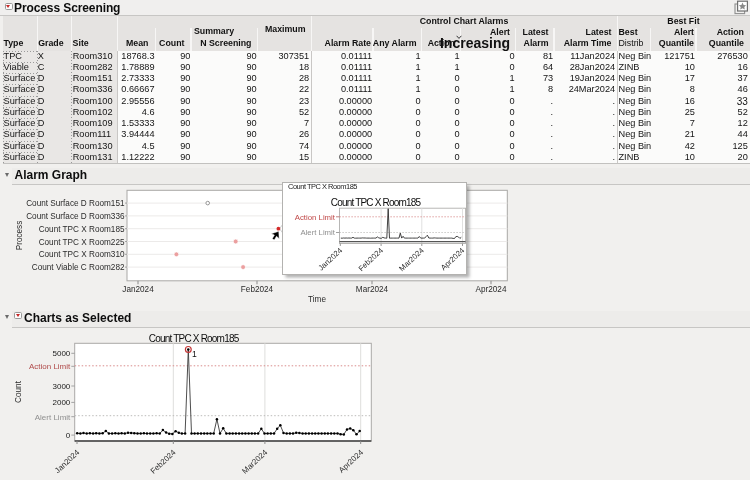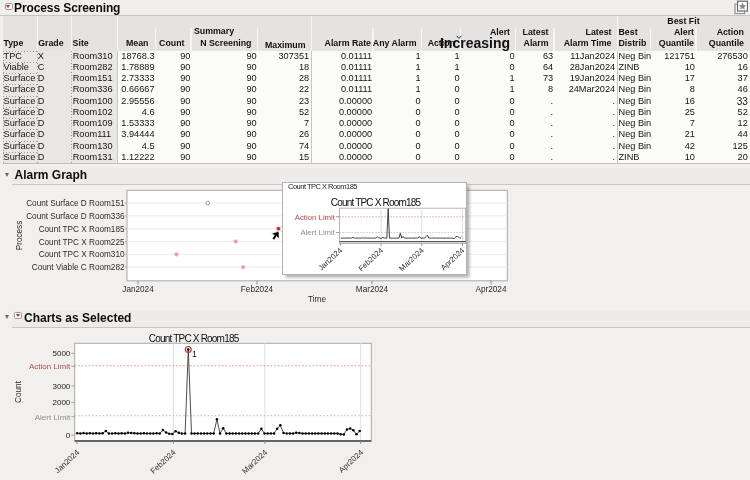--- a/index.html
+++ b/index.html
@@ -44,58 +44,59 @@
 <div class="a" style="left:3px;top:84.45px;width:33.5px;height:1px;background:repeating-linear-gradient(to right,#9a9a9a 0,#9a9a9a 1px,transparent 1px,transparent 3px)"></div>
 <div class="a" style="left:3px;top:95.70px;width:33.5px;height:1px;background:repeating-linear-gradient(to right,#9a9a9a 0,#9a9a9a 1px,transparent 1px,transparent 3px)"></div>
 <div class="a" style="left:3px;top:106.95px;width:33.5px;height:1px;background:repeating-linear-gradient(to right,#9a9a9a 0,#9a9a9a 1px,transparent 1px,transparent 3px)"></div>
 <div class="a" style="left:3px;top:118.20px;width:33.5px;height:1px;background:repeating-linear-gradient(to right,#9a9a9a 0,#9a9a9a 1px,transparent 1px,transparent 3px)"></div>
 <div class="a" style="left:3px;top:129.45px;width:33.5px;height:1px;background:repeating-linear-gradient(to right,#9a9a9a 0,#9a9a9a 1px,transparent 1px,transparent 3px)"></div>
 <div class="a" style="left:3px;top:140.70px;width:33.5px;height:1px;background:repeating-linear-gradient(to right,#9a9a9a 0,#9a9a9a 1px,transparent 1px,transparent 3px)"></div>
 <div class="a" style="left:3px;top:151.95px;width:33.5px;height:1px;background:repeating-linear-gradient(to right,#9a9a9a 0,#9a9a9a 1px,transparent 1px,transparent 3px)"></div>
 <div class="a" style="left:3px;top:163.20px;width:33.5px;height:1px;background:repeating-linear-gradient(to right,#9a9a9a 0,#9a9a9a 1px,transparent 1px,transparent 3px)"></div>
 <div class="a" style="left:3px;top:163.20px;width:747px;height:1px;background:#c2c1bf"></div>
 <div class="a" style="left:117px;top:26px;width:194px;height:11px;line-height:11px;text-align:center;font-size:8.8px;font-weight:bold;color:#111;white-space:pre">Summary</div>
+<div class="a" style="left:311px;top:16px;width:306px;height:11px;line-height:11px;text-align:center;font-size:8.8px;font-weight:bold;color:#111;white-space:pre">Control Chart Alarms</div>
 <div class="a" style="left:617px;top:16px;width:133px;height:11px;line-height:11px;text-align:center;font-size:8.8px;font-weight:bold;color:#111;white-space:pre">Best Fit</div>
 <div class="a" style="left:3.5px;top:37.8px;height:11px;line-height:11px;font-size:8.8px;font-weight:bold;color:#111;white-space:pre">Type</div>
 <div class="a" style="left:38.2px;top:37.8px;height:11px;line-height:11px;font-size:8.8px;font-weight:bold;color:#111;white-space:pre">Grade</div>
 <div class="a" style="left:72.6px;top:37.8px;height:11px;line-height:11px;font-size:8.8px;font-weight:bold;color:#111;white-space:pre">Site</div>
 <div class="a" style="right:601.5px;top:37.8px;height:11px;line-height:11px;font-size:8.8px;font-weight:bold;color:#111;white-space:pre;text-align:right">Mean</div>
 <div class="a" style="right:565.5px;top:37.8px;height:11px;line-height:11px;font-size:8.8px;font-weight:bold;color:#111;white-space:pre;text-align:right">Count</div>
 <div class="a" style="right:498.5px;top:37.8px;height:11px;line-height:11px;font-size:8.8px;font-weight:bold;color:#111;white-space:pre;text-align:right">N Screening</div>
-<div class="a" style="right:444.5px;top:40px;height:11px;line-height:11px;font-size:8.8px;font-weight:bold;color:#111;white-space:pre;text-align:center">Maximum</div>
+<div class="a" style="right:444.5px;top:24px;height:11px;line-height:11px;font-size:8.8px;font-weight:bold;color:#111;white-space:pre;text-align:center">Maximum</div>
 <div class="a" style="right:379.0px;top:37.8px;height:11px;line-height:11px;font-size:8.8px;font-weight:bold;color:#111;white-space:pre;text-align:right">Alarm Rate</div>
 <div class="a" style="right:333.5px;top:37.8px;height:11px;line-height:11px;font-size:8.8px;font-weight:bold;color:#111;white-space:pre;text-align:right">Any Alarm</div>
 <div class="a" style="right:295.0px;top:37.8px;height:11px;line-height:11px;font-size:8.8px;font-weight:bold;color:#111;white-space:pre;text-align:right">Action</div>
 <svg class="a" style="left:456px;top:35px" width="6" height="5" viewBox="0 0 6 5">
       <path d="M0.6 0.8 L3 3.4 L5.4 0.8" fill="none" stroke="#333" stroke-width="1"></path>
     </svg>
 <div class="a" style="right:240.0px;top:27.0px;height:11px;line-height:11px;font-size:8.8px;font-weight:bold;color:#111;white-space:pre;text-align:right">Alert</div>
 <div class="a" style="right:240.0px;top:37.8px;height:11px;line-height:11px;font-size:14px;font-weight:bold;color:#111;white-space:pre;text-align:right">Increasing</div>
 <div class="a" style="right:201.5px;top:27.0px;height:11px;line-height:11px;font-size:8.8px;font-weight:bold;color:#111;white-space:pre;text-align:right">Latest</div>
 <div class="a" style="right:201.5px;top:37.8px;height:11px;line-height:11px;font-size:8.8px;font-weight:bold;color:#111;white-space:pre;text-align:right">Alarm</div>
 <div class="a" style="right:138.5px;top:27.0px;height:11px;line-height:11px;font-size:8.8px;font-weight:bold;color:#111;white-space:pre;text-align:right">Latest</div>
 <div class="a" style="right:138.5px;top:37.8px;height:11px;line-height:11px;font-size:8.8px;font-weight:bold;color:#111;white-space:pre;text-align:right">Alarm Time</div>
 <div class="a" style="left:618.5px;top:27.0px;height:11px;line-height:11px;font-size:8.8px;font-weight:bold;color:#111;white-space:pre">Best</div>
-<div class="a" style="left:618.5px;top:37.8px;height:11px;line-height:11px;font-size:8.8px;font-weight:bold;color:#111;white-space:pre">Distrib</div>
+<div class="a" style="left:618.5px;top:37.8px;height:11px;line-height:11px;font-size:8.8px;font-weight:normal;color:#111;white-space:pre">Distrib</div>
 <div class="a" style="right:56.0px;top:27.0px;height:11px;line-height:11px;font-size:8.8px;font-weight:bold;color:#111;white-space:pre;text-align:right">Alert</div>
 <div class="a" style="right:56.0px;top:37.8px;height:11px;line-height:11px;font-size:8.8px;font-weight:bold;color:#111;white-space:pre;text-align:right">Quantile</div>
 <div class="a" style="right:6.0px;top:27.0px;height:11px;line-height:11px;font-size:8.8px;font-weight:bold;color:#111;white-space:pre;text-align:right">Action</div>
 <div class="a" style="right:6.0px;top:37.8px;height:11px;line-height:11px;font-size:8.8px;font-weight:bold;color:#111;white-space:pre;text-align:right">Quantile</div>
 <div class="a" style="left:3.6px;top:50.73px;height:11.2px;line-height:11.2px;font-size:9.2px;color:#141414;white-space:pre">TPC</div>
 <div class="a" style="left:37.8px;top:50.73px;height:11.2px;line-height:11.2px;font-size:9.2px;color:#141414;white-space:pre">X</div>
 <div class="a" style="left:72.7px;top:50.73px;height:11.2px;line-height:11.2px;font-size:9.2px;color:#141414;white-space:pre">Room310</div>
 <div class="a" style="right:595.5px;top:50.73px;height:11.2px;line-height:11.2px;font-size:9.2px;color:#141414;white-space:pre;text-align:right">18768.3</div>
 <div class="a" style="right:559.6px;top:50.73px;height:11.2px;line-height:11.2px;font-size:9.2px;color:#141414;white-space:pre;text-align:right">90</div>
 <div class="a" style="right:493.4px;top:50.73px;height:11.2px;line-height:11.2px;font-size:9.2px;color:#141414;white-space:pre;text-align:right">90</div>
 <div class="a" style="right:440.9px;top:50.73px;height:11.2px;line-height:11.2px;font-size:9.2px;color:#141414;white-space:pre;text-align:right">307351</div>
 <div class="a" style="right:377.9px;top:50.73px;height:11.2px;line-height:11.2px;font-size:9.2px;color:#141414;white-space:pre;text-align:right">0.01111</div>
 <div class="a" style="right:329.4px;top:50.73px;height:11.2px;line-height:11.2px;font-size:9.2px;color:#141414;white-space:pre;text-align:right">1</div>
 <div class="a" style="right:290.4px;top:50.73px;height:11.2px;line-height:11.2px;font-size:9.2px;color:#141414;white-space:pre;text-align:right">1</div>
 <div class="a" style="right:235.4px;top:50.73px;height:11.2px;line-height:11.2px;font-size:9.2px;color:#141414;white-space:pre;text-align:right">0</div>
-<div class="a" style="right:196.9px;top:50.73px;height:11.2px;line-height:11.2px;font-size:9.2px;color:#141414;white-space:pre;text-align:right">63</div>
+<div class="a" style="right:196.9px;top:50.73px;height:11.2px;line-height:11.2px;font-size:9.2px;color:#141414;white-space:pre;text-align:right">81</div>
 <div class="a" style="right:134.9px;top:50.73px;height:11.2px;line-height:11.2px;font-size:9.2px;color:#141414;white-space:pre;text-align:right">11Jan2024</div>
 <div class="a" style="left:618.5px;top:50.73px;height:11.2px;line-height:11.2px;font-size:9.2px;color:#141414;white-space:pre">Neg Bin</div>
 <div class="a" style="right:55.100000000000044px;top:50.73px;height:11.2px;line-height:11.2px;font-size:9.2px;color:#141414;white-space:pre;text-align:right">121751</div>
 <div class="a" style="right:2.1999999999999544px;top:50.73px;height:11.2px;line-height:11.2px;font-size:9.2px;color:#141414;white-space:pre;text-align:right">276530</div>
 <div class="a" style="left:3.6px;top:61.98px;height:11.2px;line-height:11.2px;font-size:9.2px;color:#141414;white-space:pre">Viable</div>
 <div class="a" style="left:37.8px;top:61.98px;height:11.2px;line-height:11.2px;font-size:9.2px;color:#141414;white-space:pre">C</div>
 <div class="a" style="left:72.7px;top:61.98px;height:11.2px;line-height:11.2px;font-size:9.2px;color:#141414;white-space:pre">Room282</div>
 <div class="a" style="right:595.5px;top:61.98px;height:11.2px;line-height:11.2px;font-size:9.2px;color:#141414;white-space:pre;text-align:right">1.78889</div>
 <div class="a" style="right:559.6px;top:61.98px;height:11.2px;line-height:11.2px;font-size:9.2px;color:#141414;white-space:pre;text-align:right">90</div>
 <div class="a" style="right:493.4px;top:61.98px;height:11.2px;line-height:11.2px;font-size:9.2px;color:#141414;white-space:pre;text-align:right">90</div>

